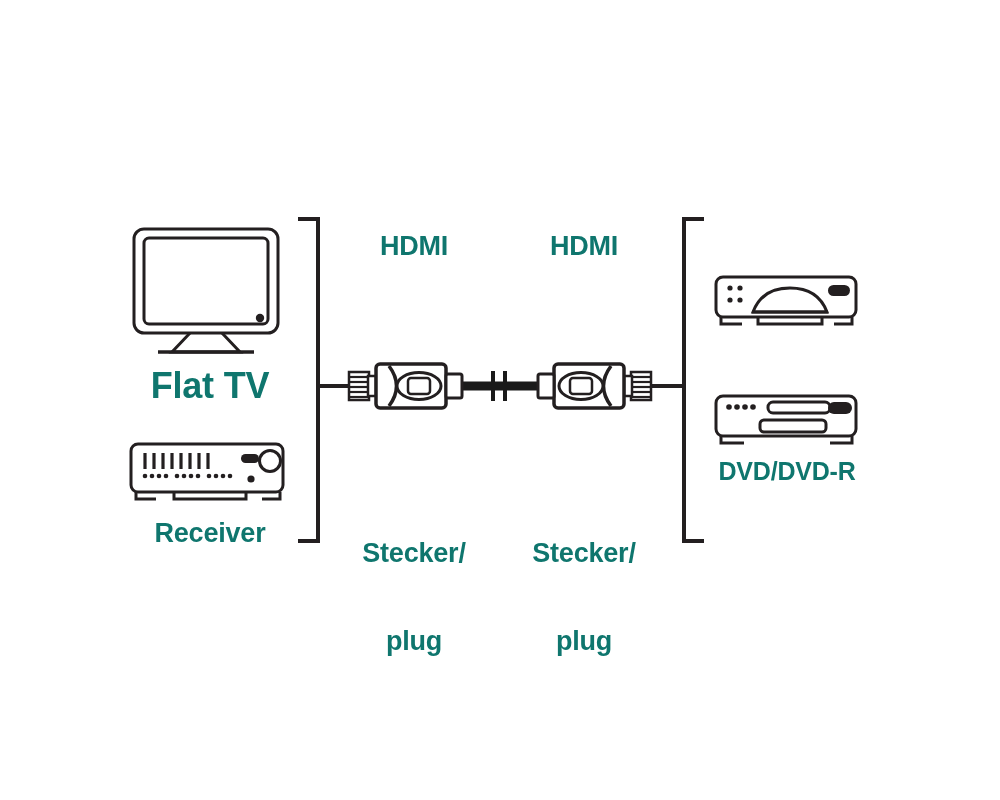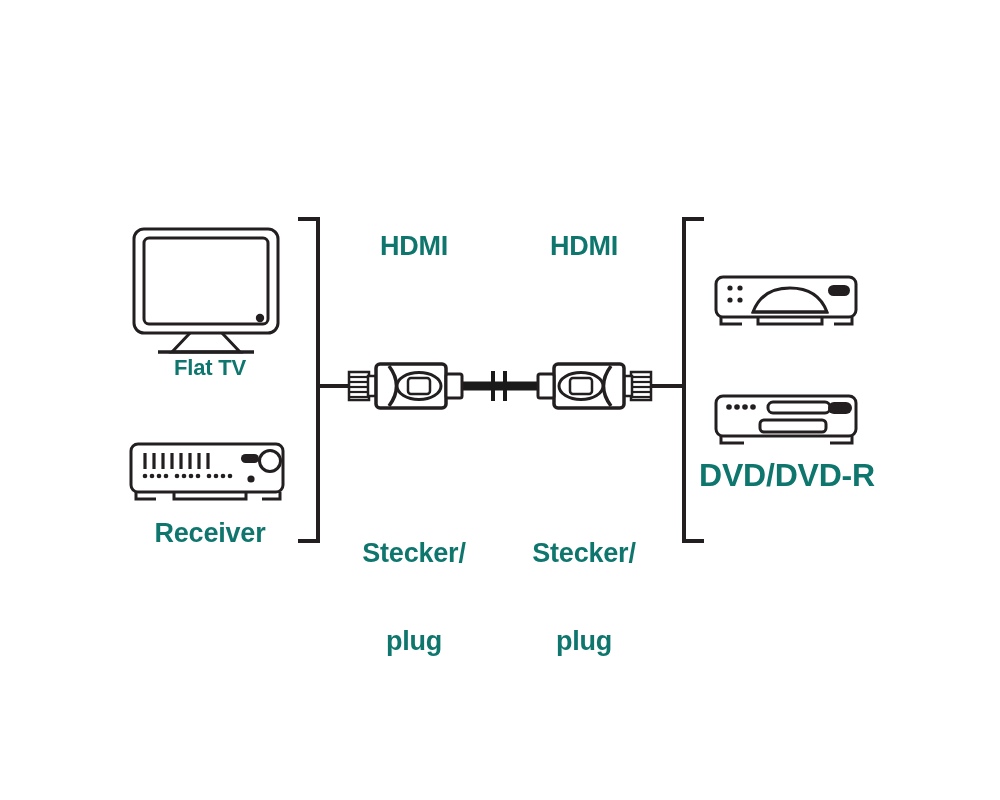--- a/index.html
+++ b/index.html
@@ -27,28 +27,28 @@
   .lbl {
     position: absolute;
     font-weight: bold;
     color: #0f766e;
     letter-spacing: -0.2px;
     text-align: center;
     white-space: pre;
     line-height: 1.08;
     margin-top: 11px;
   }
-  .lbl-flat-tv   { left: 115px; top: 345px; width: 190px; font-size: 22px; }
+  .lbl-flat-tv   { left: 115px; top: 356px; width: 190px; font-size: 36px; }
   .lbl-amplifier { left: 110px; top: 508px; width: 200px; font-size: 27px; }
   .lbl-hdmi-1    { left: 330px; top: 221px; width: 168px; font-size: 27px; }
   .lbl-hdmi-2    { left: 500px; top: 221px; width: 168px; font-size: 27px; }
   .lbl-plug-1    { left: 330px; top: 470px; width: 168px; font-size: 27px; }
   .lbl-plug-2    { left: 500px; top: 470px; width: 168px; font-size: 27px; }
   .lbl-sat       { left: 672px; top: 328px; width: 230px; font-size: 27px; }
-  .lbl-dvd       { left: 672px; top: 447px; width: 230px; font-size: 32px; }
+  .lbl-dvd       { left: 672px; top: 447px; width: 230px; font-size: 25px; }
 </style>
 </head>
 <body>
 
 <div id="diagram-root">
 
   <svg class="layer" viewBox="0 0 1000 800" width="1000" height="800">
 
     <g fill="none" stroke="#231f20" stroke-width="3">
       <rect x="134" y="229" width="144" height="104" rx="10" ry="10"></rect>

